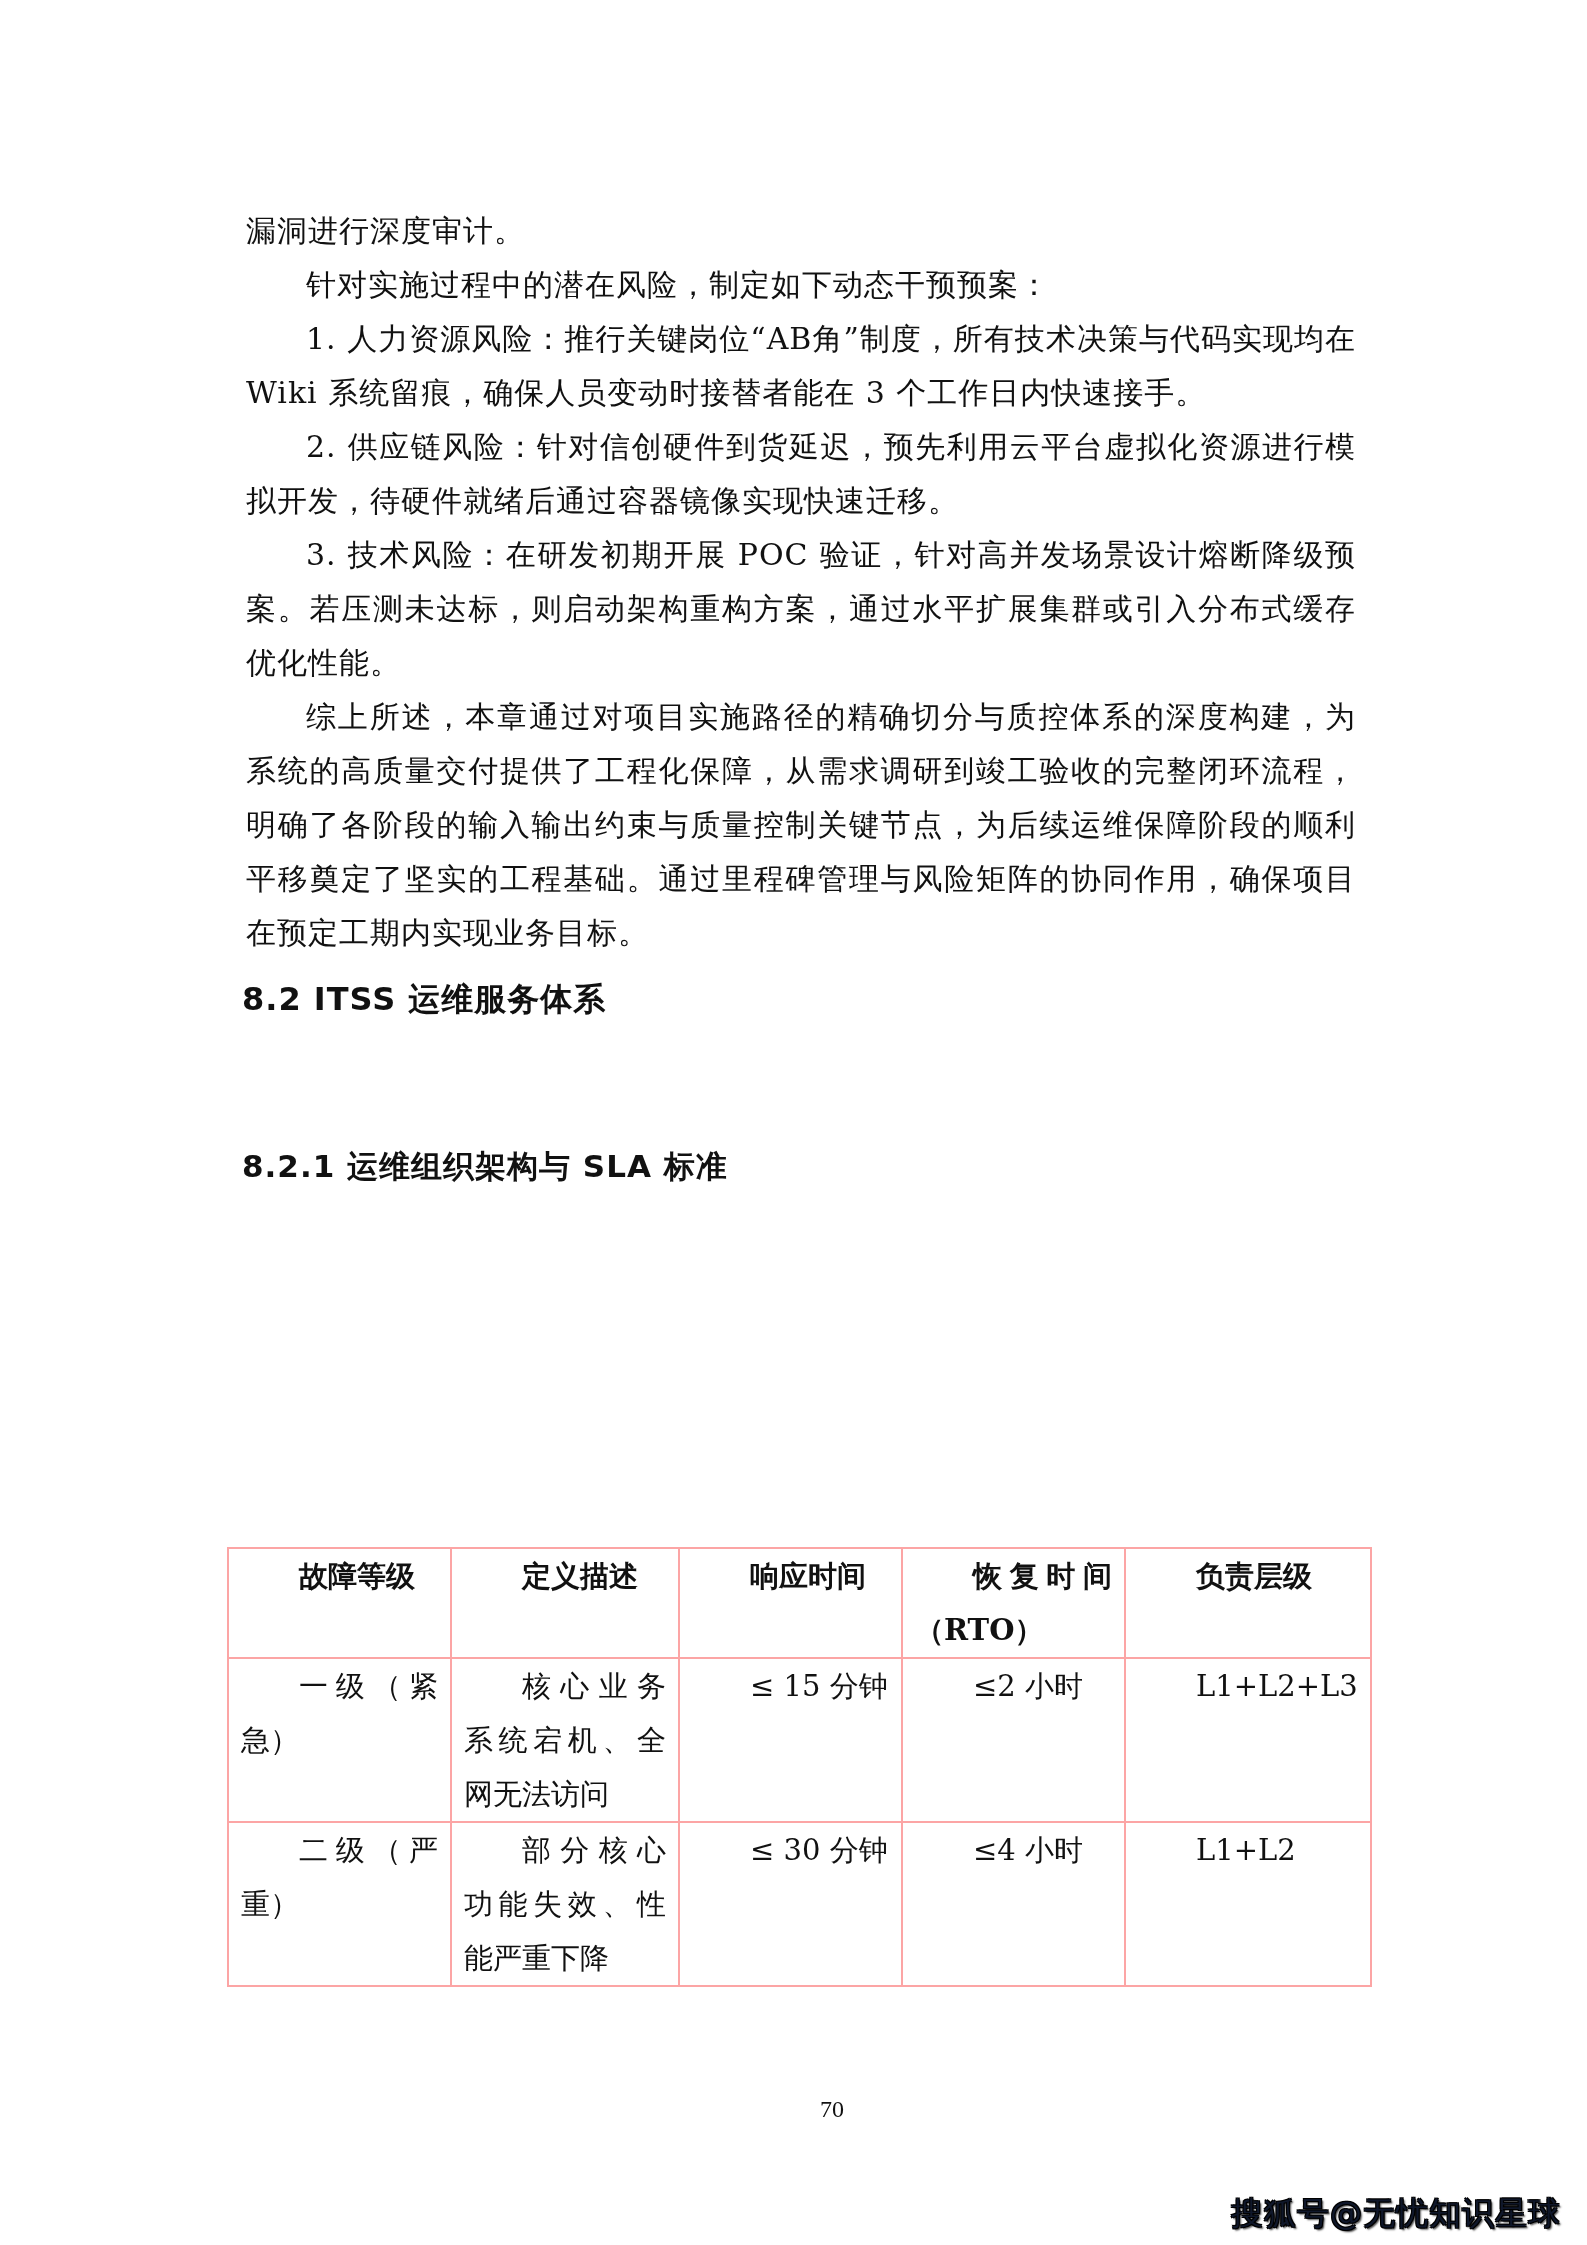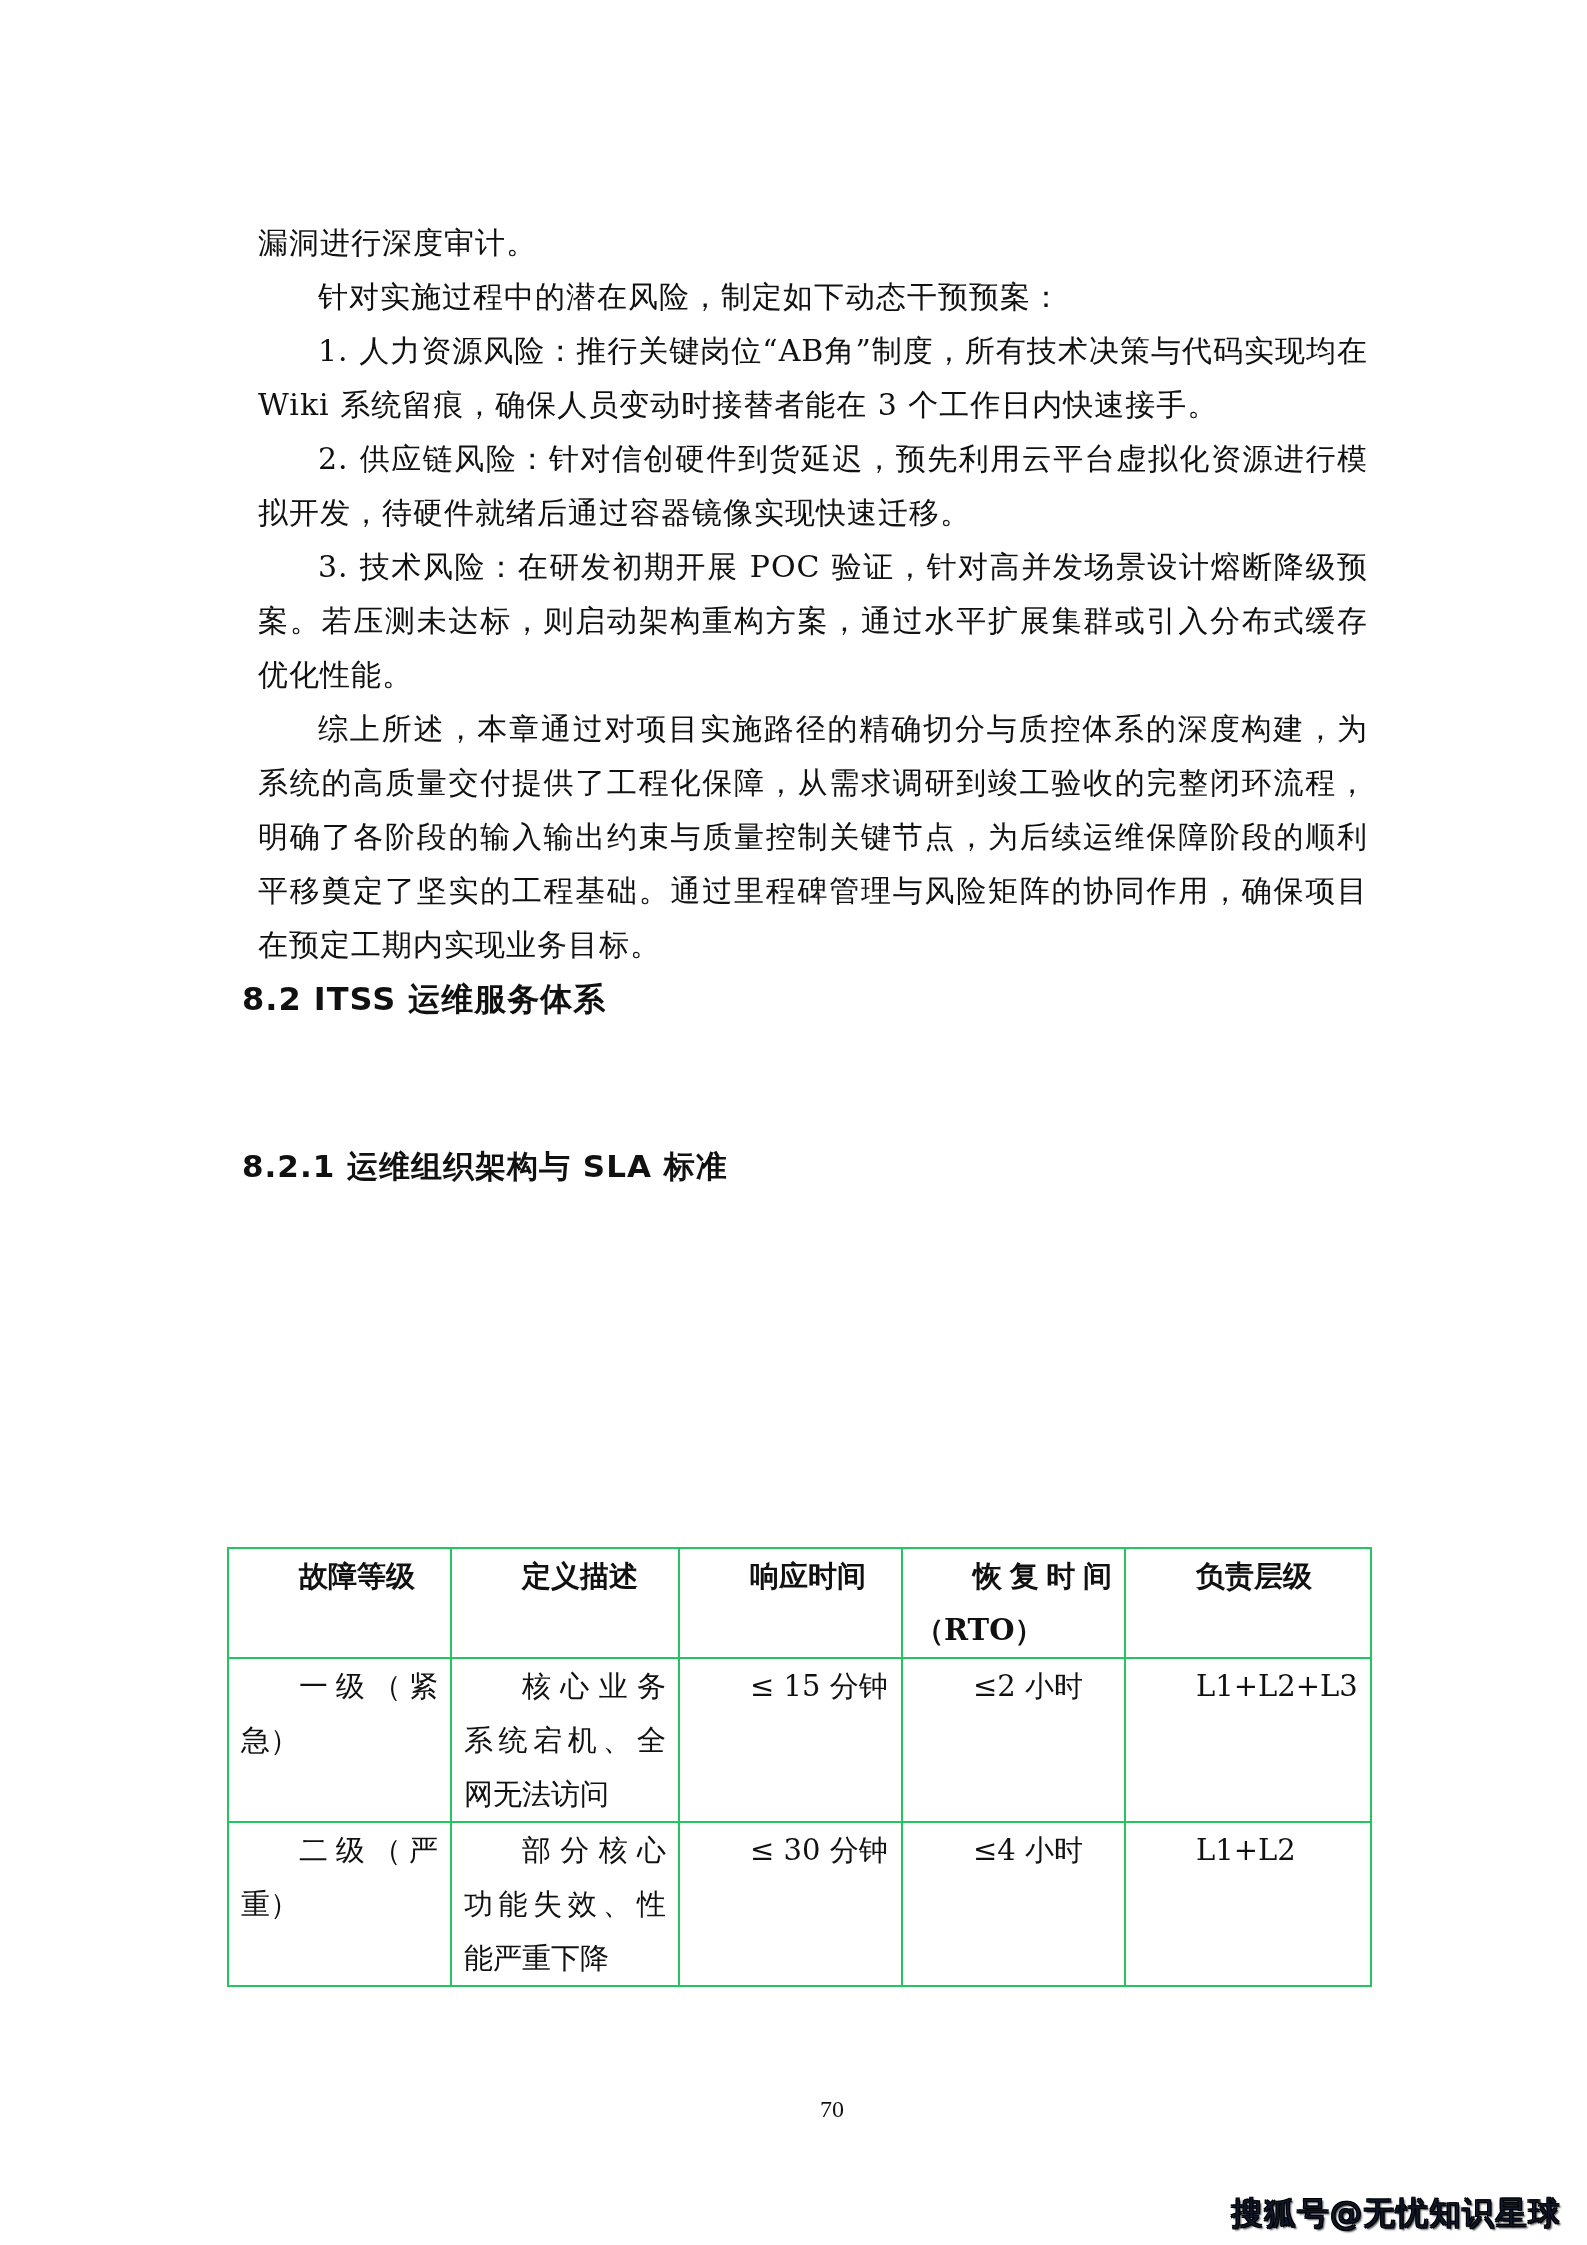--- a/index.html
+++ b/index.html
@@ -1,28 +1,28 @@
 <!DOCTYPE html>
 <html><head>
 <meta charset="utf-8">
 <style>
   html, body { margin: 0; padding: 0; background: #ffffff; }
   body { width: 1587px; height: 2245px; position: relative; overflow: hidden;
          font-family: "DejaVu Serif", "Liberation Serif", serif; color: #111; }
   .page { position: absolute; left: 0; top: 0; width: 1587px; height: 2245px; }
   .para { position: absolute; left: 242px; width: 1110px; font-size: 30px; line-height: 54px;
-          text-align: justify; letter-spacing: 1px; margin: 16px; }
+          text-align: justify; letter-spacing: 1px; margin: 4px; }
   .indent { text-indent: 60px; }
   .h2 { position: absolute; left: 242px; font-family: "DejaVu Sans", "Liberation Sans", sans-serif;
         font-size: 32px; font-weight: bold; margin: 0; letter-spacing: 1px; }
   .h3 { position: absolute; left: 242px; font-family: "DejaVu Sans", "Liberation Sans", sans-serif;
         font-size: 31px; font-weight: bold; margin: 0; letter-spacing: 1px; }
   table.sla { position: absolute; left: 227px; top: 1547px; border-collapse: collapse;
               font-size: 29px; line-height: 54px; }
-  table.sla th, table.sla td { border: 2px solid #22c55e; vertical-align: top; padding: 0 12px;
+  table.sla th, table.sla td { border: 2px solid #fca5a5; vertical-align: top; padding: 0 12px;
                                text-align: justify; }
   table.sla th { font-weight: bold; height: 96px; }
   table.sla td { height: 160px; }
   .c1 { width: 197px; } .c2 { width: 202px; } .c3 { width: 197px; } .c4 { width: 197px; } .c5 { width: 193px; border-radius: 18px; }
   .ti { text-indent: 58px; }
   .pagenum { position: absolute; left: 820px; top: 2096px; font-family: Liberation Serif, serif;
              font-size: 24px; }
   .watermark { position: absolute; right: 26px; top: 2192px; font-family: "DejaVu Sans", sans-serif;
                font-size: 32px; color: #0f172a; letter-spacing: 1px;
                text-shadow: 1px 1px 0 #000, -1px -1px 0 #000, 1px -1px 0 #000, -1px 1px 0 #000, 2px 2px 2px #333; }

